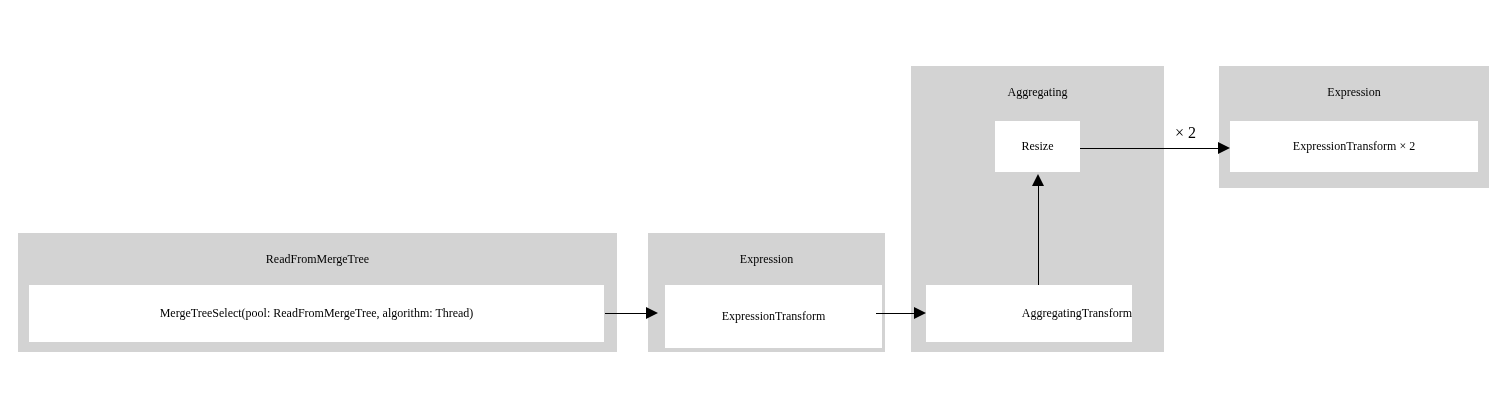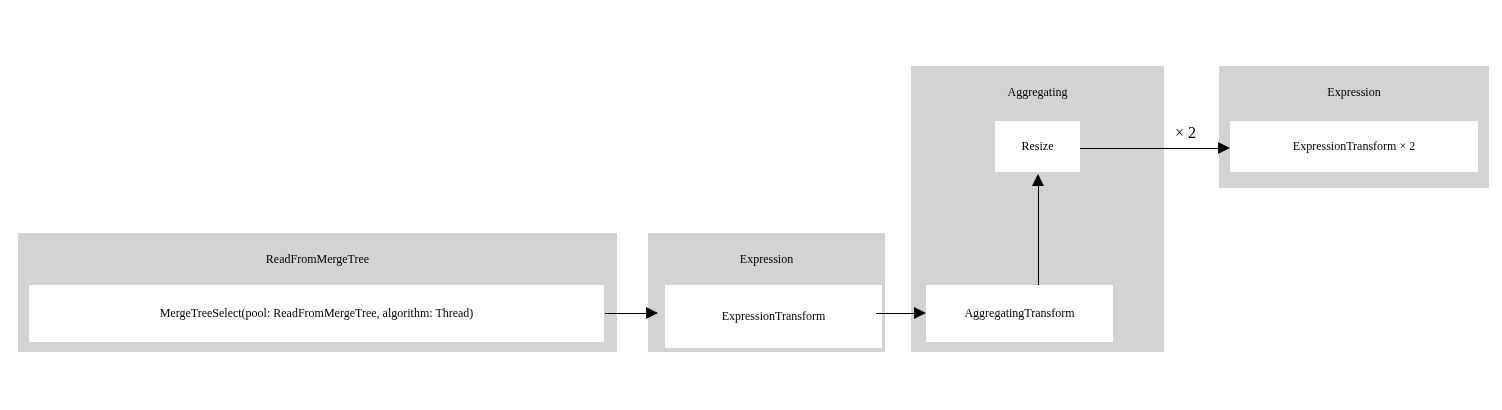--- a/index.html
+++ b/index.html
@@ -103,21 +103,21 @@
   <div class="node" style="left:658px; top:285px; width:217px; height:63px;margin-left:7px;">
     <span>ExpressionTransform</span>
   </div>
 
   <div class="cluster" style="left:911px; top:66px; width:253px; height:286px;">
     <div class="cluster-title" style="top:20px;">Aggregating</div>
   </div>
   <div class="node" style="left:995px; top:121px; width:85px; height:51px;">
     <span>Resize</span>
   </div>
-  <div class="node" style="left:926px; top:285px; width:187px; height:57px;">
+  <div class="node" style="left:926px; top:285px; width:206px; height:57px;justify-content:flex-end;">
     <span>AggregatingTransform</span>
   </div>
 
   <div class="cluster" style="left:1219px; top:66px; width:270px; height:122px;">
     <div class="cluster-title" style="top:20px;">Expression</div>
   </div>
   <div class="node" style="left:1230px; top:121px; width:248px; height:51px;">
     <span>ExpressionTransform × 2</span>
   </div>
 

